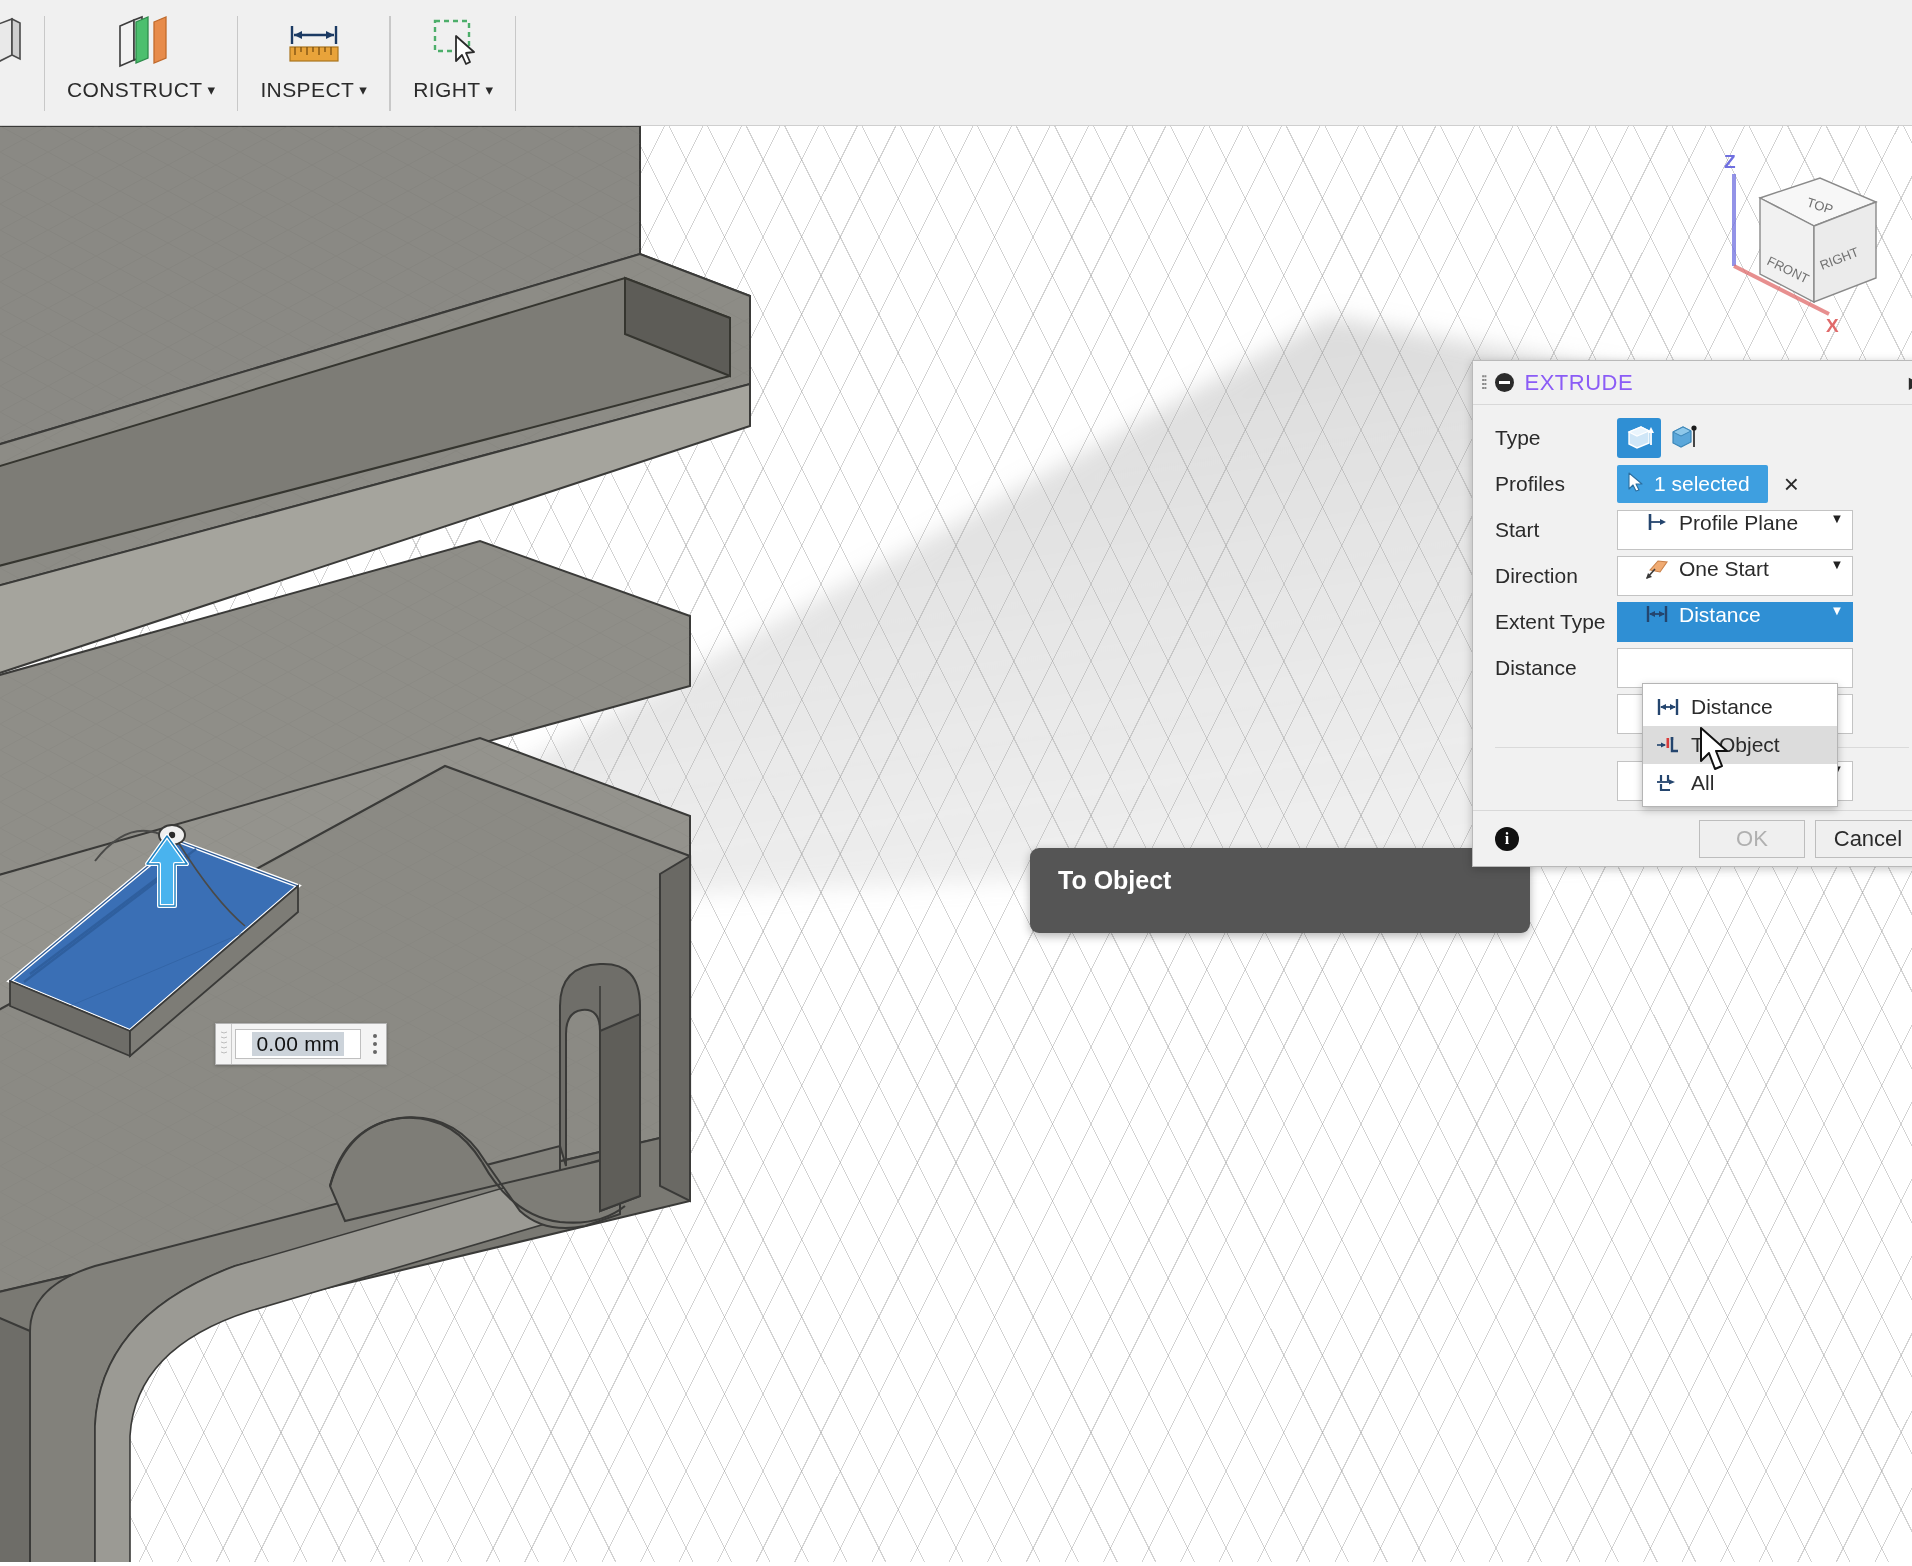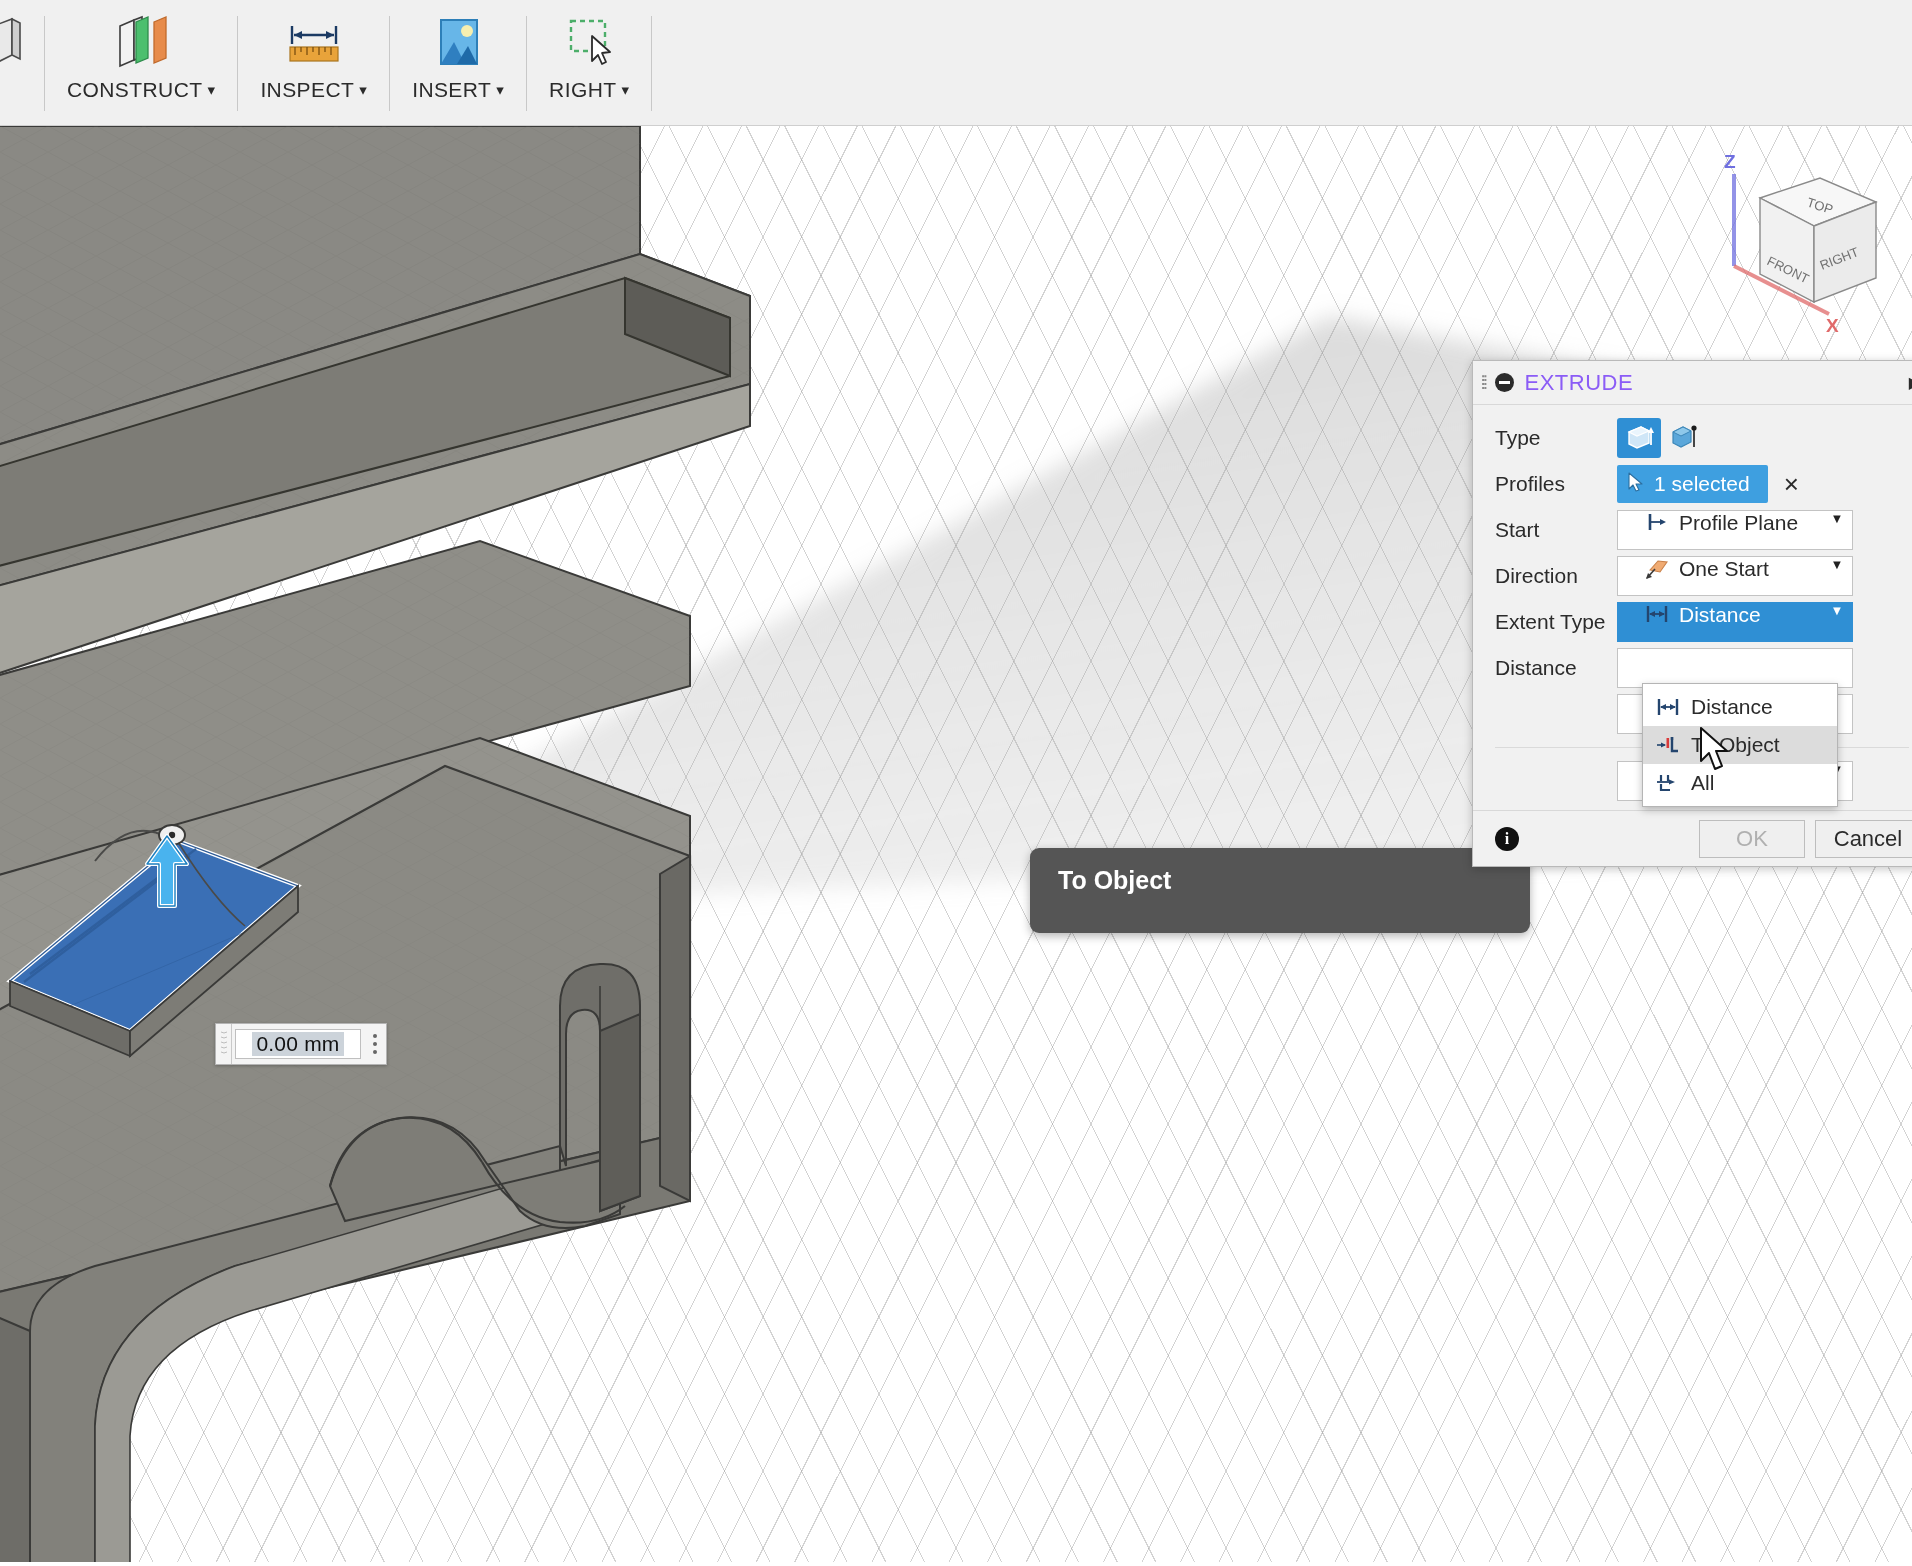--- a/index.html
+++ b/index.html
@@ -257,33 +257,20 @@
           </g>
         </svg>
       </div>
       <div class="tb-lbl">
         <span>INSPECT</span><span class="caret-txt">▾</span>
       </div>
     </div>
 
     <div class="tb-sep"></div>
 
-    <div class="tb-item">
-      <div class="tb-ico">
-        <svg width="62" height="58" viewBox="0 0 62 58">
-          <rect x="14" y="6" width="36" height="44" fill="#67b6e8" stroke="#2d7fb8" stroke-width="2"></rect>
-          <circle cx="40" cy="17" r="6" fill="#f6efb0"></circle>
-          <polygon points="14,50 27,28 38,50" fill="#2f7fc0"></polygon>
-          <polygon points="30,50 41,32 50,50" fill="#1f6aa8"></polygon>
-        </svg>
-      </div>
-      <div class="tb-lbl">
-        <span>INSERT</span><span class="caret-txt">▾</span>
-      </div>
-    </div>
 
     <div class="tb-sep"></div>
 
     <div class="tb-item">
       <div class="tb-ico">
         <svg width="62" height="58" viewBox="0 0 62 58">
           <rect x="13" y="7" width="34" height="30" fill="none" stroke="#4cae6a" stroke-width="2.4" stroke-dasharray="5,4"></rect>
           <path d="M34 22 L34 47 L40 41 L44 50 L48 48 L44 39 L52 38 Z" fill="#ffffff" stroke="#2b2b2b" stroke-width="1.8" stroke-linejoin="round"></path>
         </svg>
       </div>

